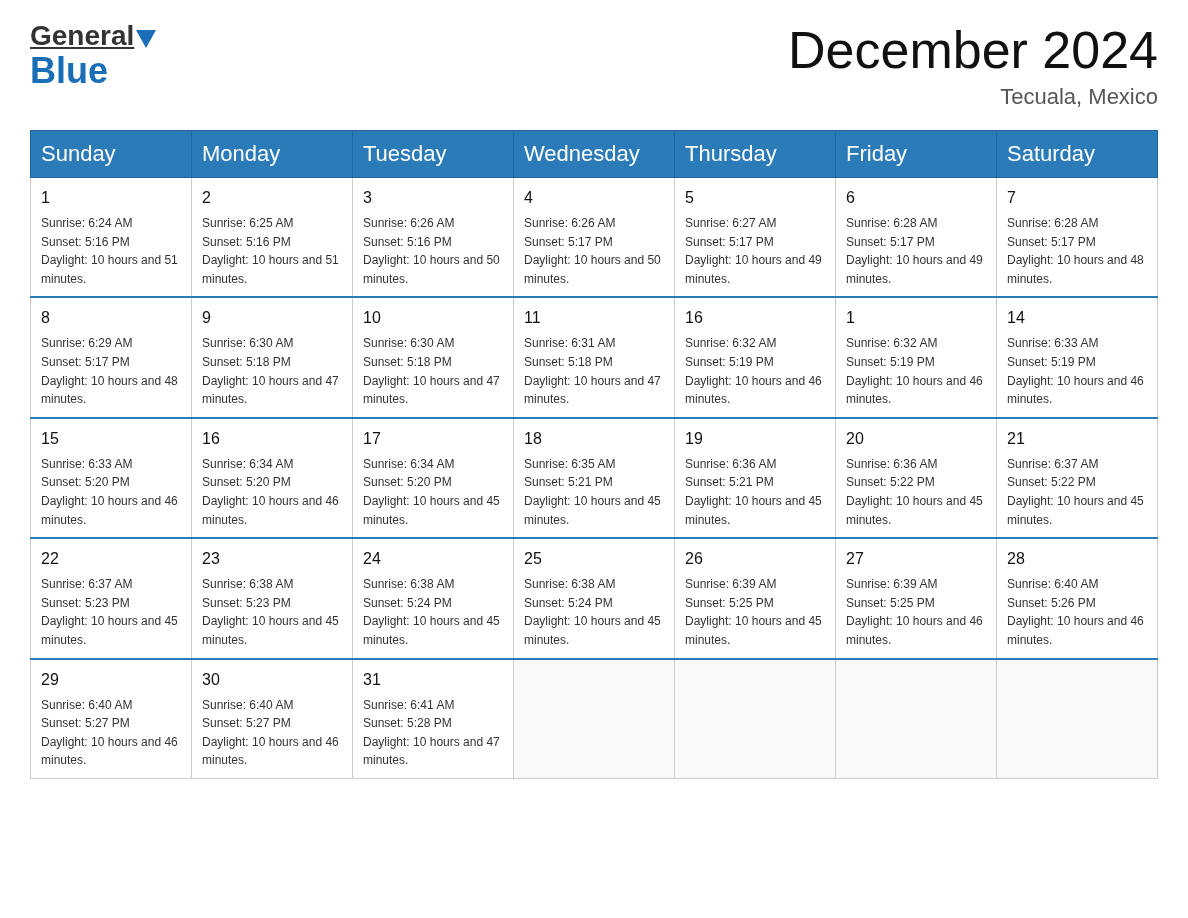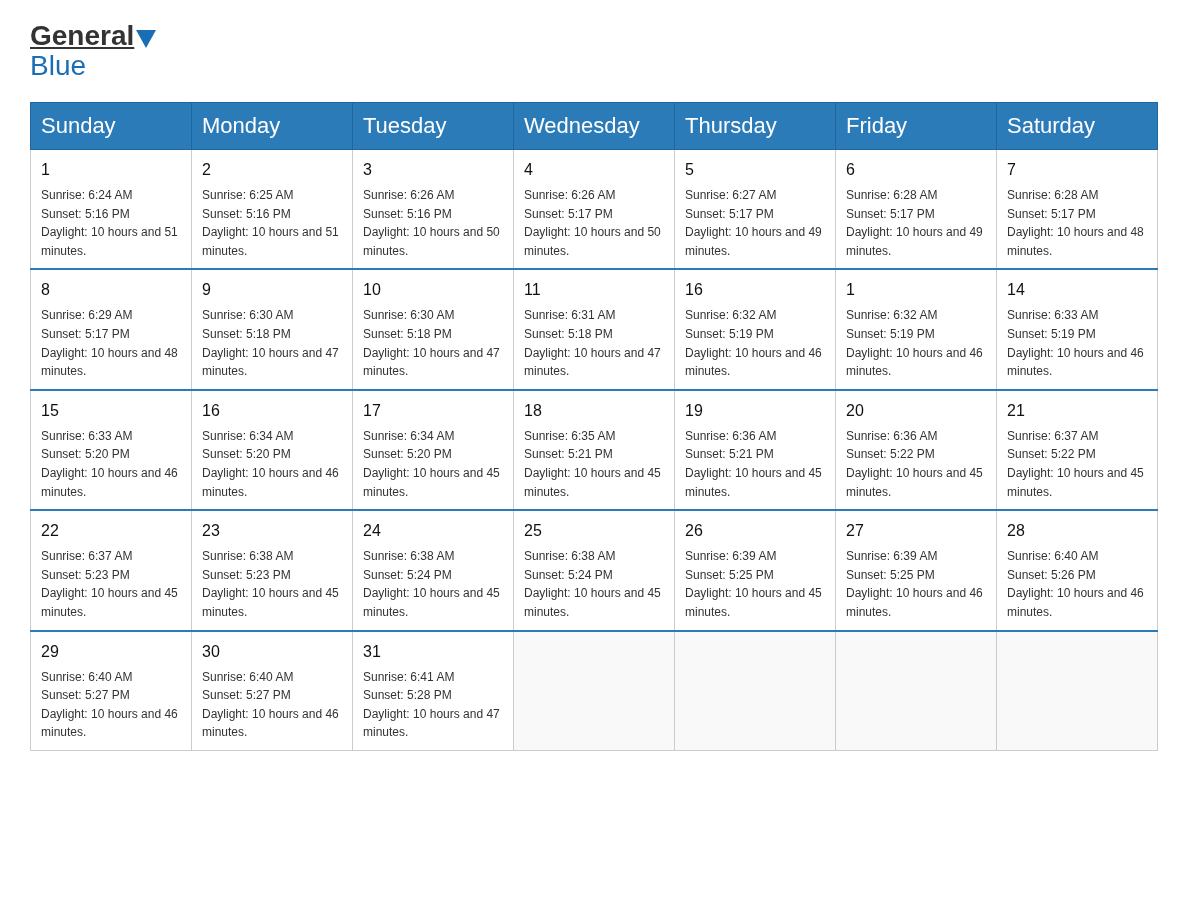--- a/index.html
+++ b/index.html
@@ -33,22 +33,22 @@
       width: 0; height: 0;
       border-left: 10px solid transparent;
       border-right: 10px solid transparent;
       border-top: 18px solid #1a6eb5;
       display: inline-block;
       margin-bottom: 4px;
       margin-left: 2px;
     }
     .logo-blue {
       color: #1a6eb5;
-      font-size: 28px;
-      font-weight: normal;
+      font-size: 36px;
+      font-weight: bold;
       display: block;
       margin-top: -2px;
     }
     .title-block {
       text-align: right;
     }
     .month-title {
       font-size: 52px;
       font-weight: normal;
       color: #111;
@@ -104,20 +104,24 @@
 </head>
 <body>
 
 <div class="header">
   <div class="logo">
     <div class="logo-text">
       <span class="logo-general">General</span>
         <span class="logo-triangle"></span>
     </div>
     <span class="logo-blue">Blue</span>
+  </div>
+  <div class="title-block">
+    <div class="month-title">December 2024</div>
+    <div class="location">Tecuala, Mexico</div>
   </div>
 </div>
 
 <table class="calendar">
   <thead>
     <tr>
     <th>Sunday</th>
         <th>Monday</th>
         <th>Tuesday</th>
         <th>Wednesday</th>

